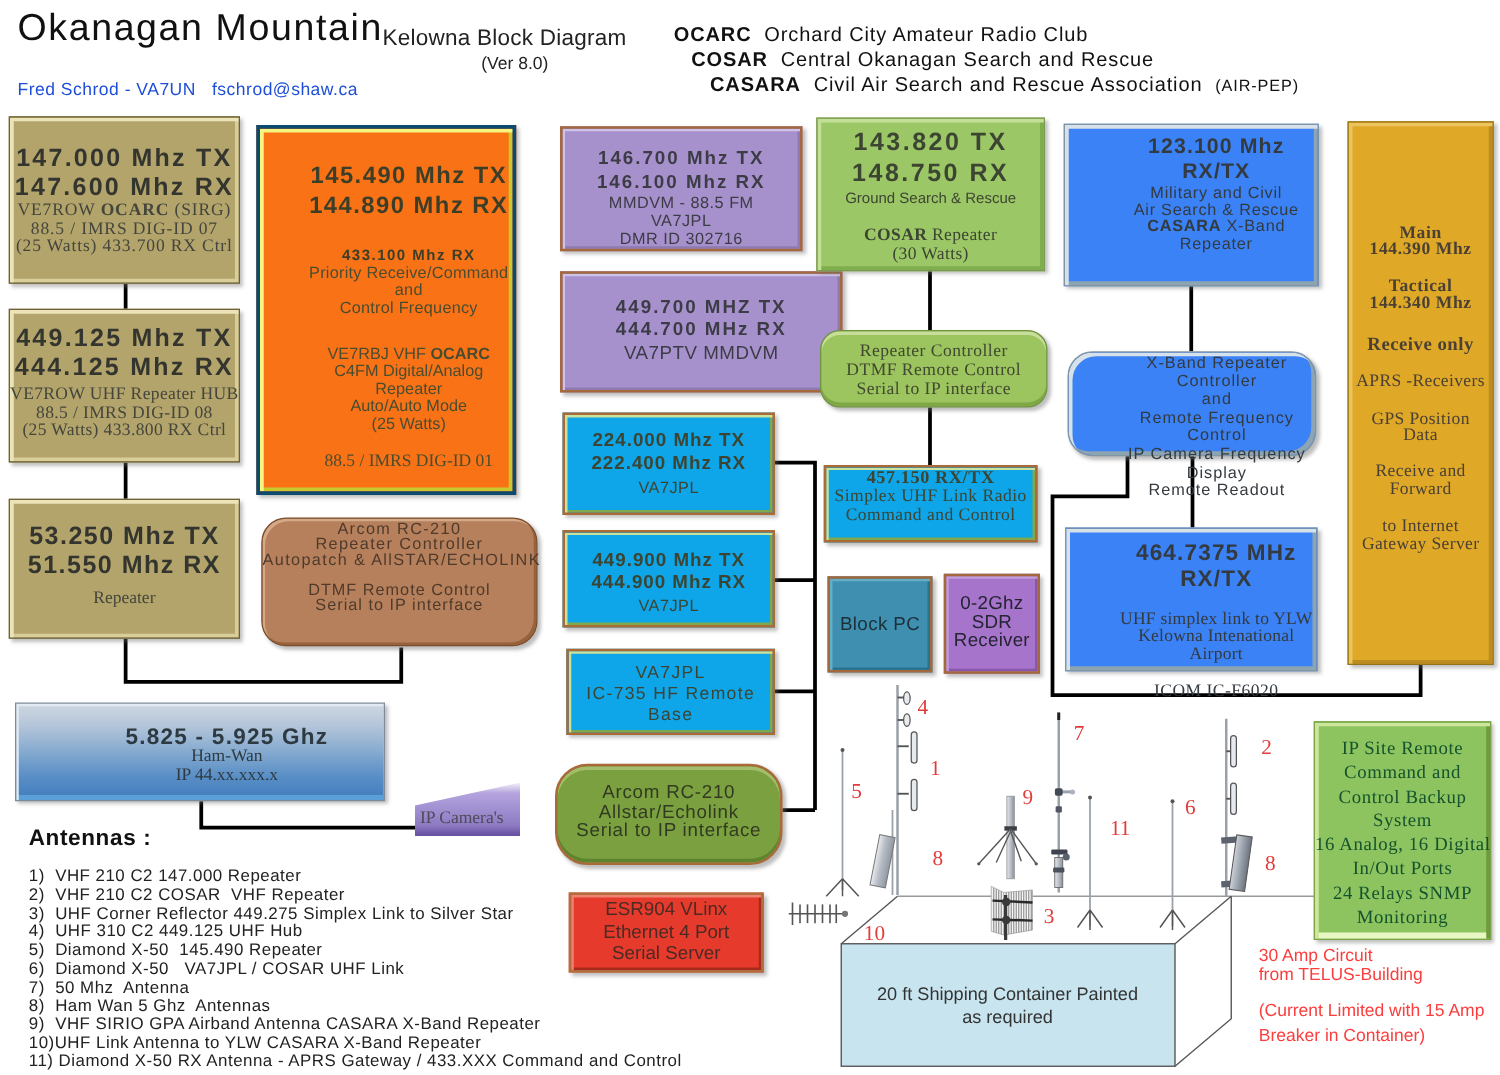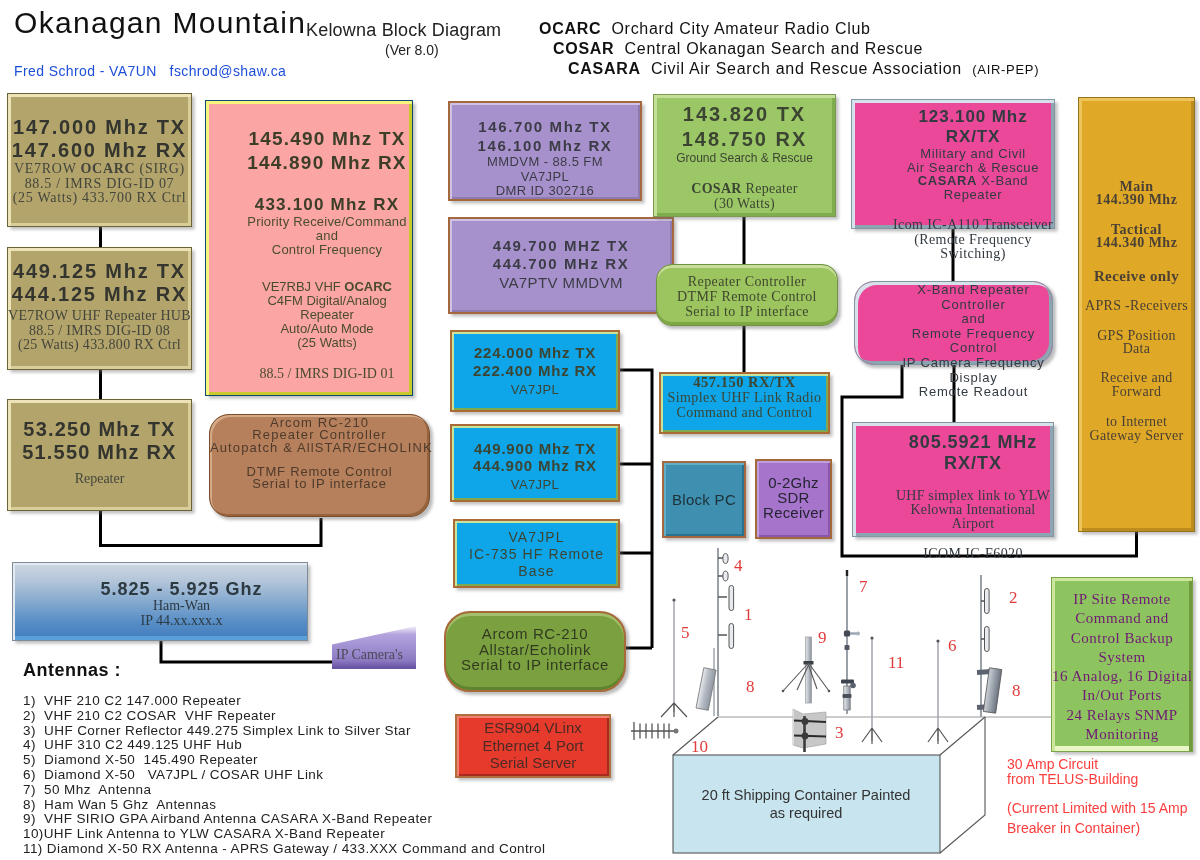--- a/index.html
+++ b/index.html
@@ -1,31 +1,31 @@
 <!DOCTYPE html>
 <html><head><meta charset="utf-8">
 <style>
 html,body{margin:0;padding:0;}
 body{width:1200px;height:860px;background:#fff;font-family:"Liberation Sans",sans-serif;position:relative;overflow:hidden;}
 #wrap{position:absolute;left:0;top:0;width:1200px;height:860px;}
 .bx{position:absolute;box-sizing:border-box;text-align:center;z-index:2;}
 .tan{background:#b3a46c;border:1px solid #6b6237;box-shadow:inset 3px 3px 0 #ece3b8, inset -3px -3px 0 #d9cd9a, 2.5px 2.5px 3px rgba(110,110,110,0.45);color:#33352e;}
-.yellow{background:#fca5a5;border:1px solid #0c4a6e;box-shadow:inset 3px 3px 0 #f6f67e, inset -3px -3px 0 #c9c92e, 2.5px 2.5px 3px rgba(110,110,110,0.45);color:#4a4c30;padding-left:36px;}
+.yellow{background:#f97316;border:3px solid #0c4a6e;box-shadow:inset 3px 3px 0 #f6f67e, inset -3px -3px 0 #c9c92e, 2.5px 2.5px 3px rgba(110,110,110,0.45);color:#4a4c30;padding-left:36px;}
 .purple{background:#a791cd;border:2px solid #a4683c;box-shadow:inset 2px 2px 0 #cfc2e7, inset -2px -2px 0 #8d7bb0, 2.5px 2.5px 3px rgba(110,110,110,0.45);color:#3c3c46;}
 .grn{background:#0ea5e9;border:2px solid #ab6b36;box-shadow:inset 2px 2px 0 #c9e29c, inset -2px -2px 0 #7ea94e, 2.5px 2.5px 3px rgba(110,110,110,0.45);color:#3c4532;}
 .grnbig{background:#9cc767;border:1px solid #7d9a52;box-shadow:inset 3px 3px 0 #c4df97, inset -3px -3px 0 #7fae4e, 2.5px 2.5px 3px rgba(110,110,110,0.45);color:#3c4532;}
 .grnround{background:#9cc45f;border:1px solid #6f9340;border-radius:16px;box-shadow:inset 0 3px 0 #c6de9a, inset 0 -3px 0 #7fa746, 2.5px 2.5px 3px rgba(110,110,110,0.45);color:#40492f;}
-.gray{background:#ec4899;border:1px solid #8195a3;box-shadow:inset 3px 3px 0 #d6e1e9, inset -3px -3px 0 #8da4b2, 2.5px 2.5px 3px rgba(110,110,110,0.45);color:#333a40;padding-left:40px;}
+.gray{background:#3b82f6;border:1px solid #8195a3;box-shadow:inset 3px 3px 0 #d6e1e9, inset -3px -3px 0 #8da4b2, 2.5px 2.5px 3px rgba(110,110,110,0.45);color:#333a40;padding-left:40px;}
 .orange{background:#dfa827;border:1px solid #93731c;box-shadow:inset 3px 3px 0 #edc45c, inset -3px -3px 0 #bd8c1e, 2.5px 2.5px 3px rgba(110,110,110,0.45);color:#4a3b14;}
 .red{background:#e63b2c;border:2px solid #b06f3c;box-shadow:inset 2px 2px 0 #ef8273, inset -2px -2px 0 #a82a1e, 2.5px 2.5px 3px rgba(110,110,110,0.45);color:#4d2a24;}
 .arcomg{background:#7ba03f;border:2px solid #a96a3a;border-radius:26px;box-shadow:inset 0 3px 0 #a4bf6c, inset 0 -3px 0 #5f8430, 2.5px 2.5px 3px rgba(110,110,110,0.45);color:#323b22;}
 .brown{background:#b5805b;border:1px solid #7c4b28;border-radius:20px;box-shadow:inset 2px 2px 0 #d3a988, inset -2px -2px 0 #96633c, 2.5px 2.5px 3px rgba(110,110,110,0.45);color:#4f3a2c;}
 .teal{background:#3e8fb0;border:2px solid #a4683c;box-shadow:inset 2px 2px 0 #63aec7, inset -2px -2px 0 #2a7390, 2.5px 2.5px 3px rgba(110,110,110,0.45);color:#1d3038;}
 .sdr{background:#a674cb;border:2px solid #a4683c;box-shadow:inset 2px 2px 0 #c09ddd, inset -2px -2px 0 #8856ad, 2.5px 2.5px 3px rgba(110,110,110,0.45);color:#242432;}
-.ipsite{background:#8dc45f;border:1px solid #7aa348;box-shadow:inset 3px 3px 0 #cde69c, inset -3px 0 0 #6f9b3e, inset 0 -5px 0 #e9f7c4, 2.5px 2.5px 3px rgba(110,110,110,0.45);color:#701a75;}
+.ipsite{background:#8dc45f;border:1px solid #7aa348;box-shadow:inset 3px 3px 0 #cde69c, inset -3px 0 0 #6f9b3e, inset 0 -5px 0 #e9f7c4, 2.5px 2.5px 3px rgba(110,110,110,0.45);color:#14532d;}
 .hamwan{background:linear-gradient(#ced7e2 0%,#b5c6da 22%,#85aacf 50%,#5a8fc6 75%,#3f7cbd 100%);border:1px solid #7e8b99;box-shadow:inset 2px 2px 0 #e4eaf2, inset 0 -4px 0 #5a9fd8, 2.5px 2.5px 3px rgba(110,110,110,0.45);color:#2d3a42;}
 .h1{font-weight:bold;}
 .sf{font-family:"Liberation Serif",serif;}
 svg{position:absolute;left:0;top:0;z-index:1;}
 .lbl{position:absolute;z-index:3;}
 </style></head>
 <body>
 <div id="wrap">
 
 <svg width="1200" height="860" viewBox="0 0 1200 860">
@@ -213,21 +213,21 @@
 <div class="h1" style="font-size:20px;line-height:23px;letter-spacing:1.2px;white-space:nowrap;">53.250 Mhz TX<br>51.550 Mhz RX</div>
 <div class="sf" style="font-size:14px;margin-top:7px;color:#44463c;">Repeater</div>
 </div>
 <div class="bx hamwan" style="left:12px;top:562px;width:296px;height:79px;padding-top:16px;padding-left:43px;">
 <div class="h1" style="font-size:18px;letter-spacing:1px;">5.825 - 5.925 Ghz</div>
 <div class="sf" style="font-size:14px;line-height:15.4px;margin-top:-2.5px;">Ham-Wan<br>IP 44.xx.xxx.x</div>
 </div>
 
 <div class="bx yellow" style="left:205px;top:100px;width:208px;height:296px;padding-top:26px;color:#4a4c30;">
 <div class="h1" style="font-size:19px;line-height:24px;letter-spacing:1.2px;color:#3c3e28;">145.490 Mhz TX<br>144.890 Mhz RX</div>
-<div class="h1" style="font-size:17px;margin-top:20px;letter-spacing:1.2px;color:#3c3e28;">433.100 Mhz RX</div>
+<div class="h1" style="font-size:12px;margin-top:20px;letter-spacing:1.2px;color:#3c3e28;">433.100 Mhz RX</div>
 <div style="font-size:13px;line-height:14px;letter-spacing:0.2px;">Priority Receive/Command and<br>Control Frequency</div>
 <div style="font-size:13px;line-height:14px;margin-top:23px;">VE7RBJ VHF <b>OCARC</b><br>C4FM Digital/Analog Repeater<br>Auto/Auto Mode<br>(25 Watts)</div>
 <div class="sf" style="font-size:14px;margin-top:16px;">88.5 / IMRS DIG-ID 01</div>
 </div>
 <div class="bx brown" style="left:209px;top:414px;width:221px;height:103px;padding-top:2px;">
 <div style="font-size:13px;line-height:12.3px;letter-spacing:1.1px;white-space:nowrap;">Arcom RC-210<br>Repeater Controller<br>Autopatch &amp; AllSTAR/ECHOLINK</div>
 <div style="font-size:13px;line-height:12.3px;letter-spacing:0.8px;margin-top:12px;">DTMF Remote Control<br>Serial to IP interface</div>
 </div>
 
 <div class="bx purple" style="left:448px;top:101px;width:194px;height:100px;padding-top:15px;">
@@ -269,27 +269,26 @@
 <div class="sf" style="font-size:14px;line-height:15px;letter-spacing:0.4px;">Simplex UHF Link Radio<br>Command and Control</div>
 </div>
 <div class="bx teal" style="left:662px;top:461px;width:84px;height:77px;line-height:73px;font-size:15px;letter-spacing:0.3px;">Block PC</div>
 <div class="bx sdr" style="left:755px;top:459px;width:77px;height:80px;padding-top:14px;">
 <div style="font-size:15px;line-height:15px;letter-spacing:0.2px;">0-2Ghz<br>SDR<br>Receiver</div>
 </div>
 
 <div class="bx gray" style="left:851px;top:99px;width:204px;height:130px;padding-top:7px;">
 <div class="h1" style="font-size:17px;letter-spacing:0.9px;">123.100 Mhz RX/TX</div>
 <div style="font-size:13px;line-height:13.7px;letter-spacing:0.6px;">Military and Civil<br>Air Search &amp; Rescue<br><b>CASARA</b> X-Band Repeater</div>
-<div class="sf" style="font-size:14px;line-height:14.7px;letter-spacing:0.4px;margin-top:16px;">Icom IC-A110 Transceiver<br>(Remote Frequency Switching)</div>
 </div>
 <div class="bx gray" style="left:854px;top:281px;width:199px;height:84px;border-radius:20px;padding-top:1px;">
 <div style="font-size:13px;line-height:14.6px;letter-spacing:0.8px;">X-Band Repeater Controller<br>and<br>Remote Frequency Control<br>IP Camera Frequency Display<br>Remote Readout</div>
 </div>
 <div class="bx gray" style="left:852px;top:422px;width:202px;height:115px;padding-top:9px;">
-<div class="h1" style="font-size:18px;letter-spacing:0.95px;">805.5921 MHz RX/TX</div>
+<div class="h1" style="font-size:18px;letter-spacing:0.95px;">464.7375 MHz RX/TX</div>
 <div class="sf" style="font-size:14px;line-height:14px;letter-spacing:0.2px;margin-top:14.5px;">UHF simplex link to YLW<br>Kelowna Intenational Airport</div>
 <div class="sf" style="font-size:14px;margin-top:15.5px;letter-spacing:0.4px;">ICOM IC-F6020</div>
 </div>
 
 <div class="bx orange" style="left:1078px;top:97px;width:117px;height:435px;padding-top:82px;color:#4a4034;">
 <div class="h1 sf" style="font-size:14px;line-height:13.4px;letter-spacing:0.5px;">Main<br>144.390 Mhz</div>
 <div class="h1 sf" style="font-size:14px;line-height:13.4px;letter-spacing:0.5px;margin-top:16px;">Tactical<br>144.340 Mhz</div>
 <div class="h1 sf" style="font-size:15px;margin-top:18px;letter-spacing:0.4px;">Receive only</div>
 <div class="sf" style="font-size:14px;margin-top:13px;letter-spacing:0.3px;">APRS -Receivers</div>
 <div class="sf" style="font-size:14px;line-height:13.4px;margin-top:15px;letter-spacing:0.3px;">GPS Position<br>Data</div>

